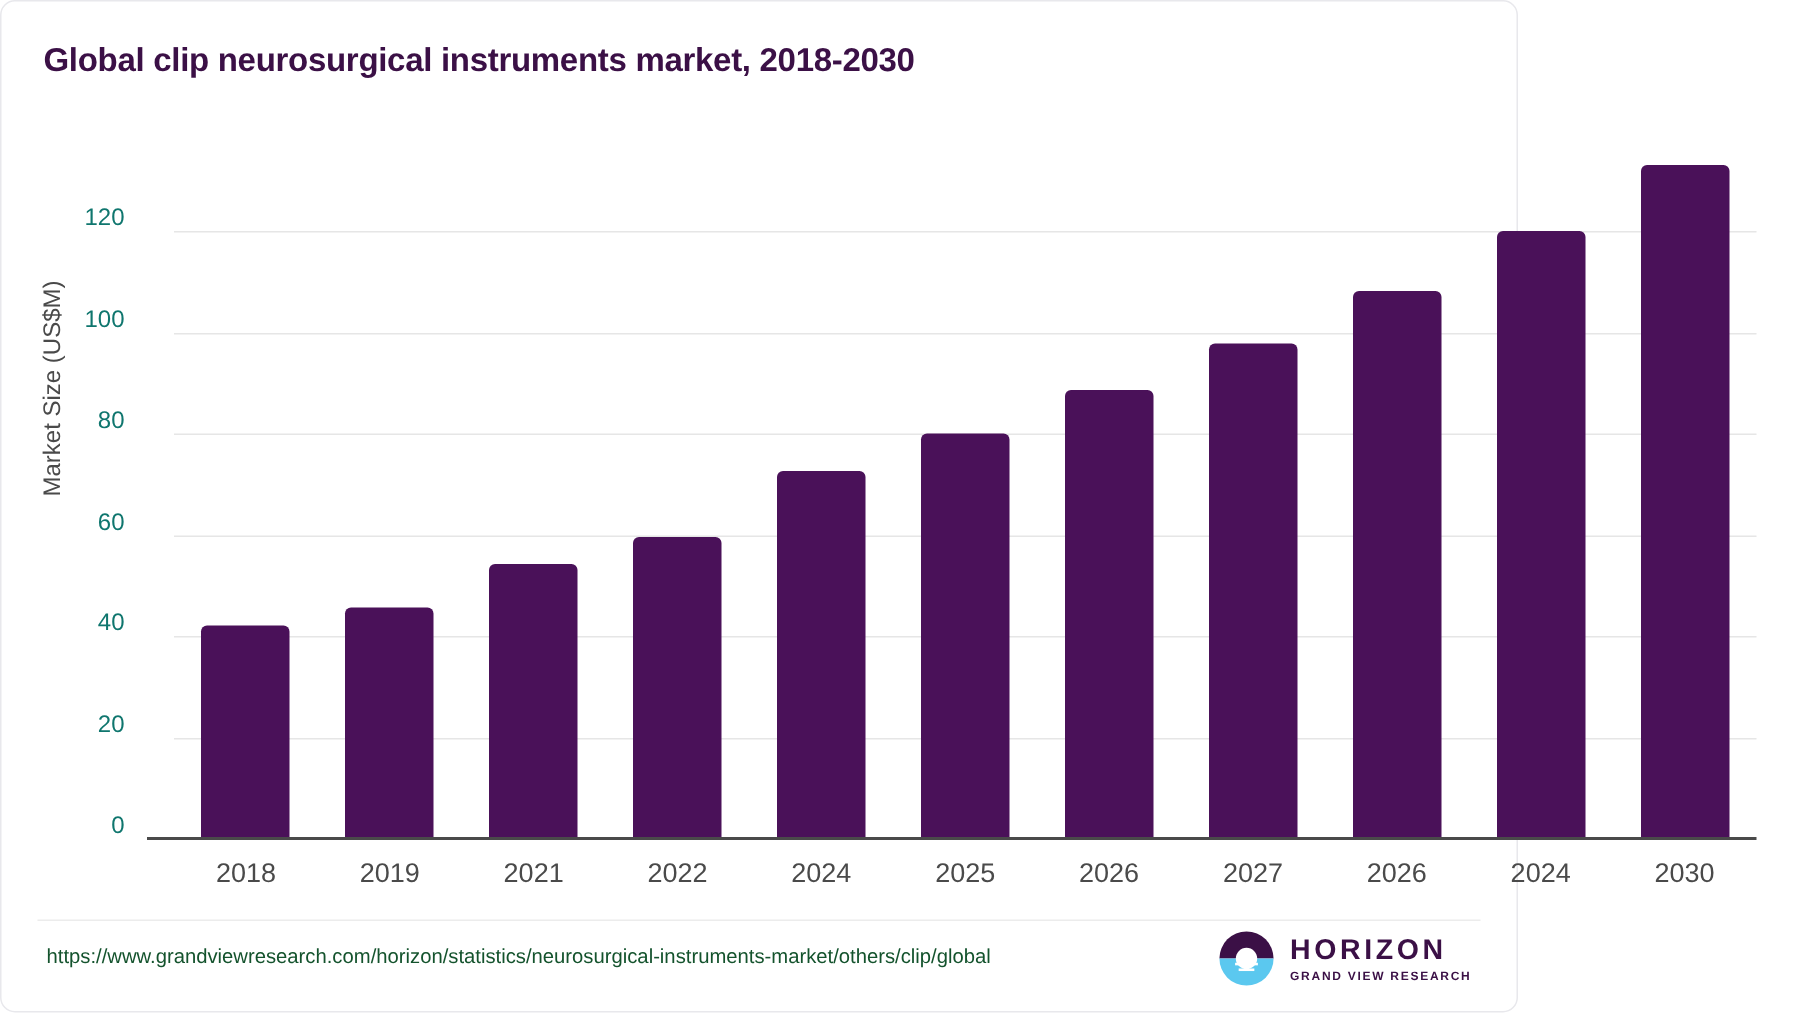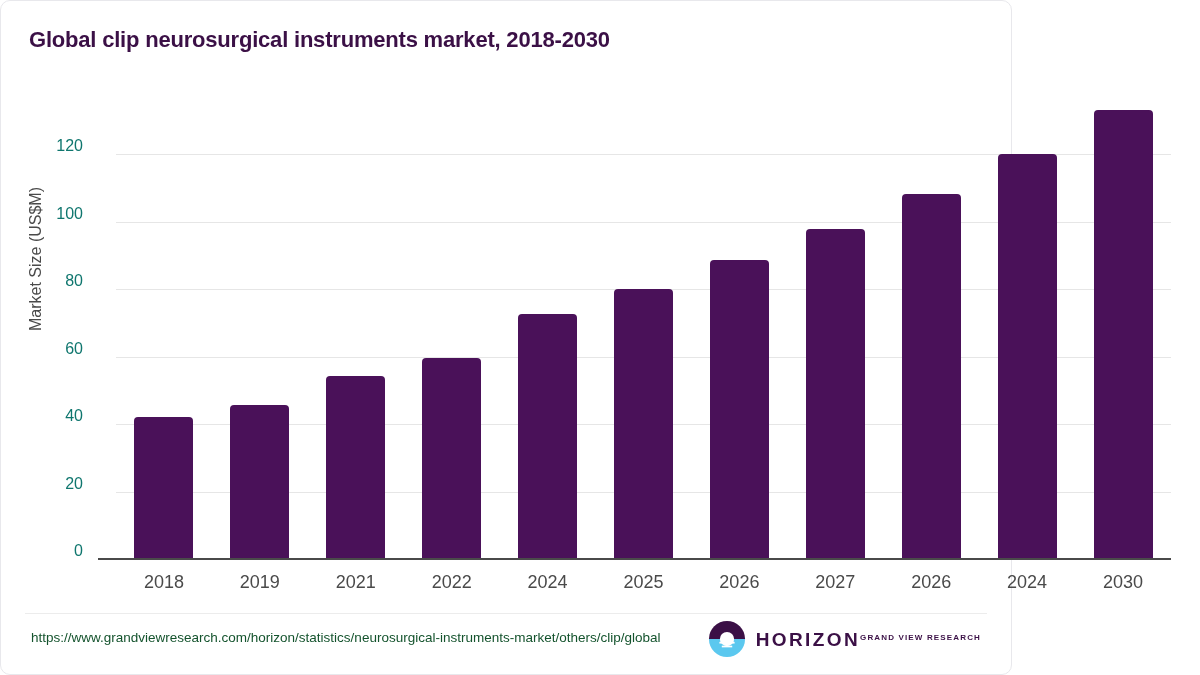--- a/index.html
+++ b/index.html
@@ -127,21 +127,21 @@
   .logo {
     position: absolute;
     right: 30px;
     top: 618px;
     height: 40px;
     display: flex;
     align-items: center;
     gap: 10px;
   }
   .logo-mark { width: 38px; height: 38px; flex: none; }
-  .logo-text { display: flex; flex-direction: row; justify-content: center; }
+  .logo-text { display: flex; flex-direction: column; justify-content: center; }
   .logo-word {
     font-size: 19px;
     font-weight: bold;
     color: #3b1046;
     letter-spacing: 2.4px;
     line-height: 1;
   }
   .logo-sub {
     font-size: 8px;
     font-weight: bold;

